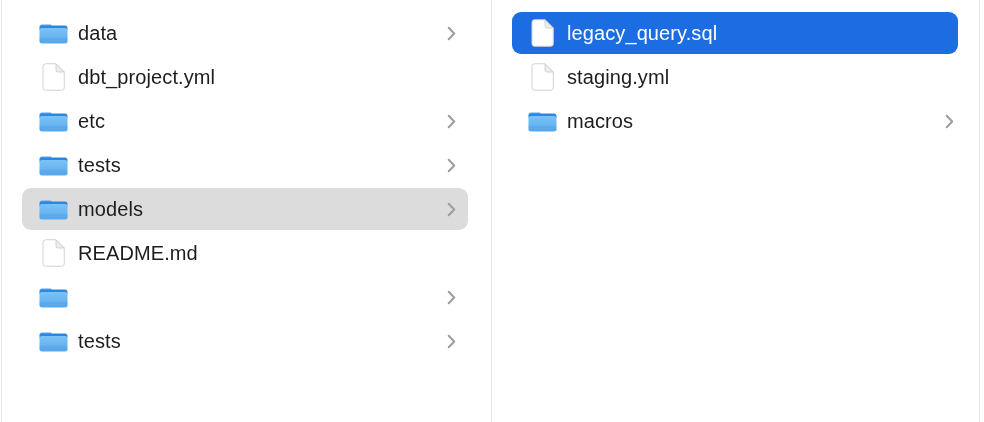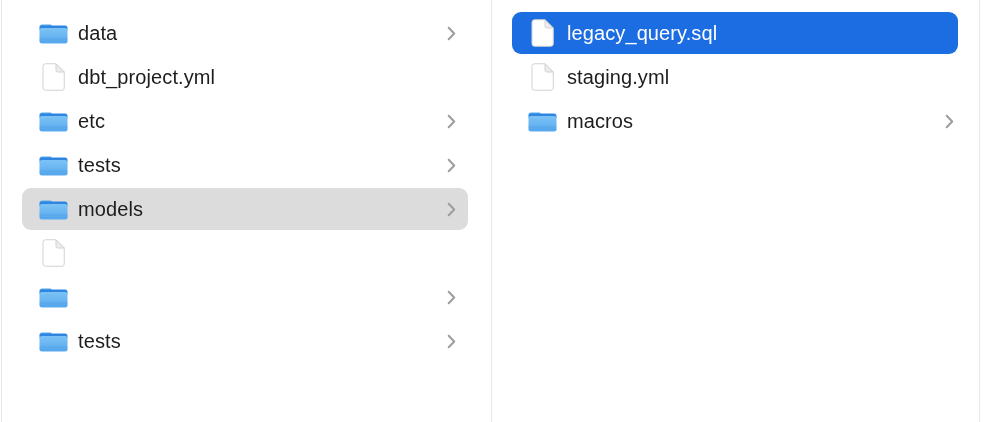--- a/index.html
+++ b/index.html
@@ -194,20 +194,21 @@
       </svg>
     </span>
   </div>
       <div class="row">
     <span class="icon-slot">
           <svg width="23" height="28" viewBox="0 0 46 56">
     <path d="M7,1.5 h21 l16.5,16.5 v31.5 a5,5 0 0 1 -5,5 h-32.5 a5,5 0 0 1 -5,-5 v-43 a5,5 0 0 1 5,-5 z" fill="#ffffff" stroke="#d2d2d2" stroke-width="2"></path>
     <path d="M28,1.5 l16.5,16.5 h-13 a3.5,3.5 0 0 1 -3.5,-3.5 z" fill="#ececec" stroke="#d2d2d2" stroke-width="2" stroke-linejoin="round"></path>
   </svg>
         </span>
+    <span class="label">README.md</span>
     <span class="chevron hidden">
       <svg width="9" height="15" viewBox="0 0 9 15">
         <path d="M1.7,1.7 L7.2,7.5 L1.7,13.3" fill="none" stroke="currentColor" stroke-width="2" stroke-linecap="round" stroke-linejoin="round"></path>
       </svg>
     </span>
   </div>
       <div class="row">
     <span class="icon-slot">
           <svg width="31" height="24" viewBox="0 0 62 48">
     <defs>

